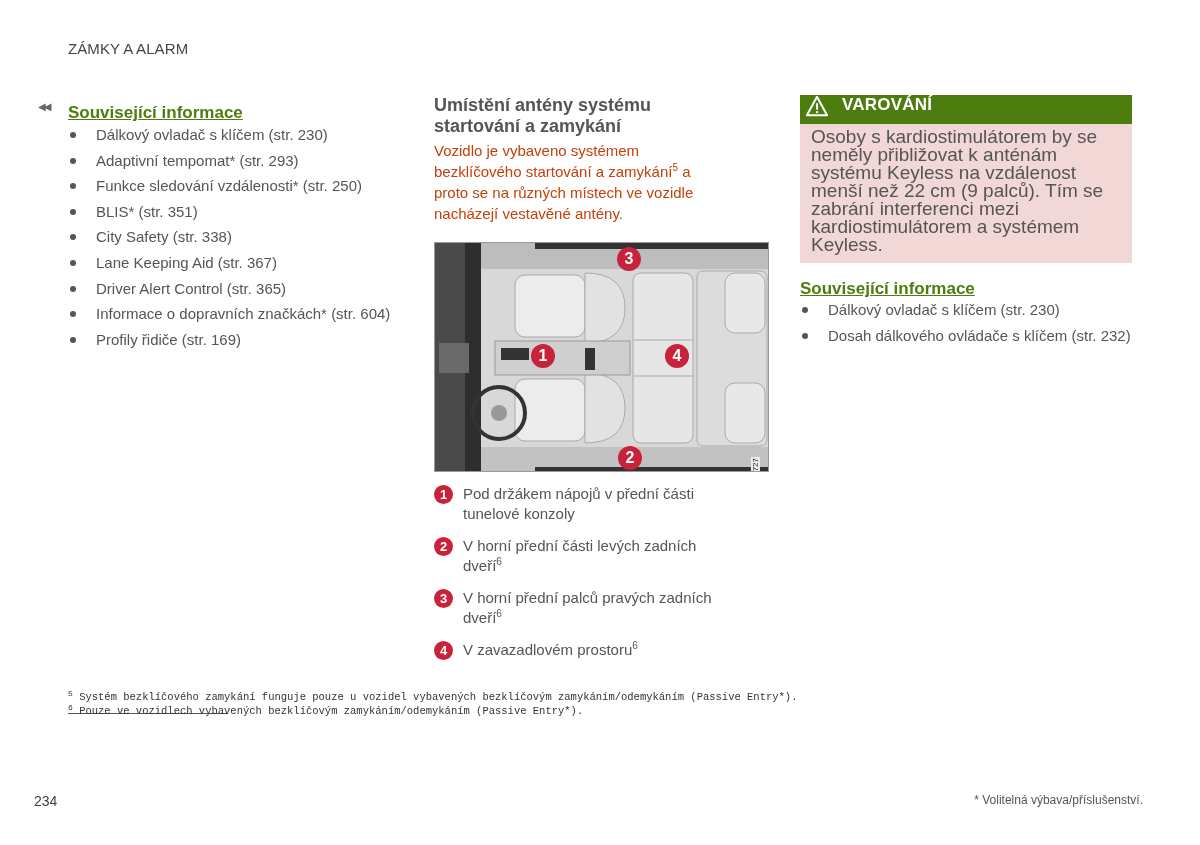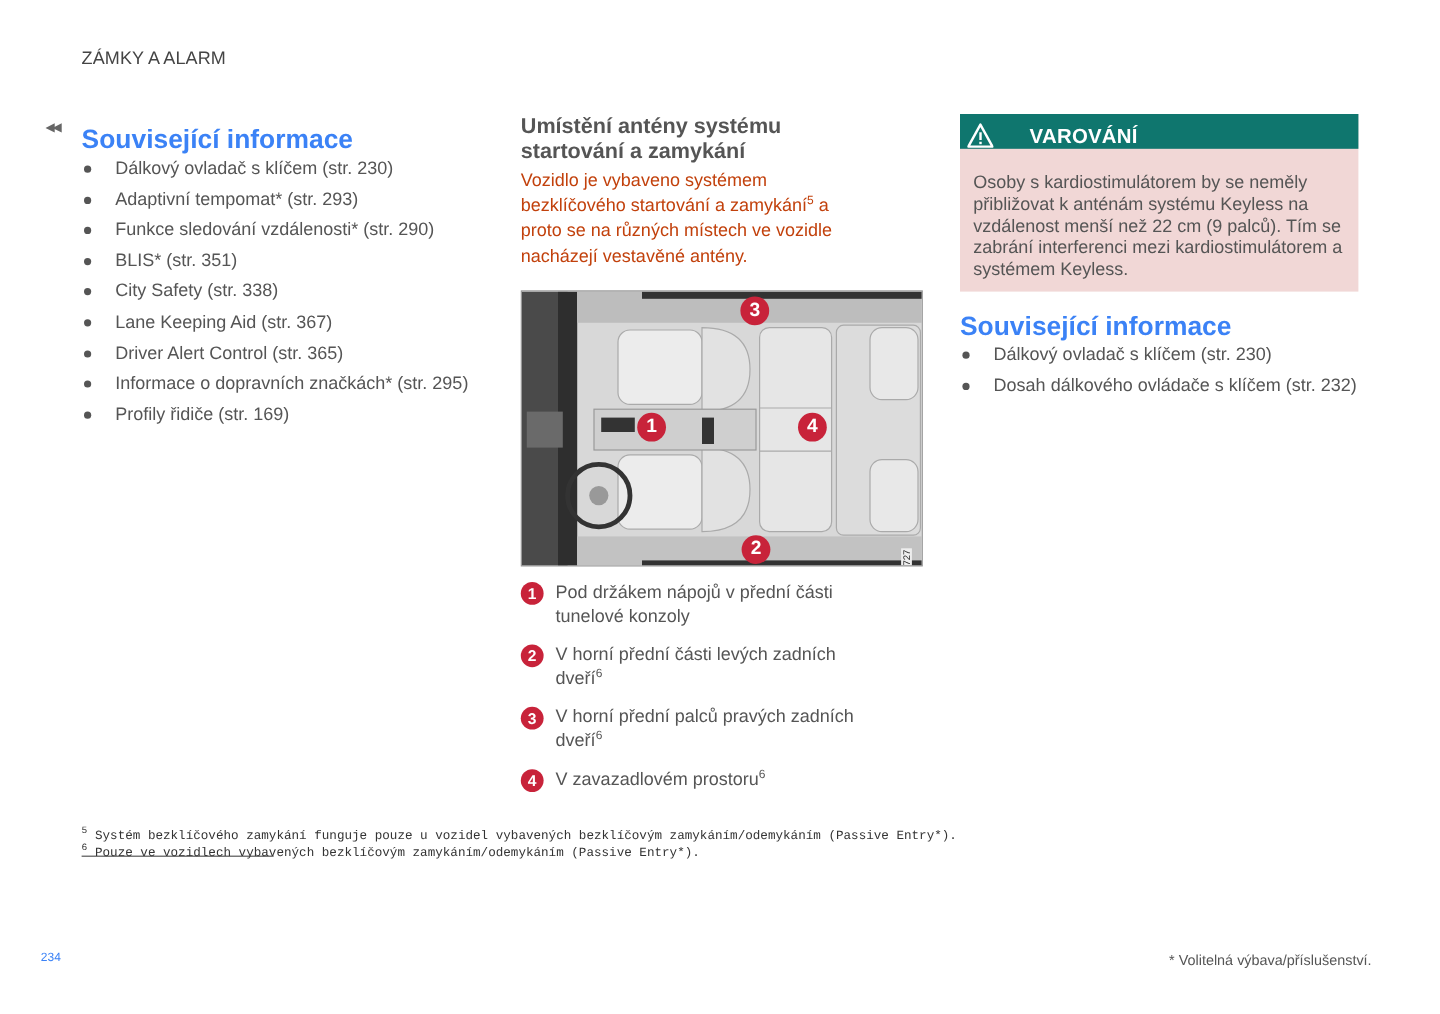--- a/index.html
+++ b/index.html
@@ -16,67 +16,67 @@
   .cont-icon { position: absolute; left: 0; top: 6px; font-size: 10px; color: #666; letter-spacing: -2px; }
 
   ul.bul { list-style: none; }
   ul.bul li { position: relative; padding-left: 28px; font-size: 15px; line-height: 20px; color: #555; }
   ul.bul li::before { content: ""; position: absolute; left: 2px; top: 7px; width: 6px; height: 6px; border-radius: 50%; background: #555; }
 
   .left-list { margin-left: 30px; }
   .left-list.intro li { margin-bottom: 6px; }
   .left-list.related li { margin-bottom: 5.6px; }
 
-  h3.sub { font-size: 22px; font-weight: bold; color: #3b82f6; margin: 8px 0 2px 30px; }
+  h3.sub { font-size: 17px; font-weight: bold; color: #4d7c0f; margin: 8px 0 2px 30px; text-decoration: underline; }
 
   h2.title { font-size: 18px; font-weight: bold; color: #555; line-height: 21px; margin-bottom: 3px; }
   p.body { font-size: 15px; line-height: 21px; color: #c2410c; }
   sup { font-size: 10px; vertical-align: super; line-height: 0; }
 
   .figure { position: relative; margin-top: 18px; width: 335px; height: 230px; border: 1px solid #999; background: #cfcfcf; overflow: hidden; }
   .fig-code { position: absolute; right: 8px; bottom: 14px; font-size: 8px; color: #222; transform: rotate(-90deg); transform-origin: right bottom; background: #eee; padding: 0 1px; }
   .marker { position: absolute; width: 24px; height: 24px; border-radius: 50%; background: #c8233a; color: #fff; font-weight: bold; font-size: 16px; line-height: 24px; text-align: center; }
 
   ul.num { list-style: none; margin-top: 12px; }
   ul.num li { position: relative; padding-left: 29px; font-size: 15px; line-height: 20px; color: #555; margin-bottom: 12px; }
   .num-badge { position: absolute; left: 0; top: 1px; width: 19px; height: 19px; border-radius: 50%; background: #c8233a; color: #fff; font-weight: bold; font-size: 13px; line-height: 19px; text-align: center; }
 
   .warning { width: 332px; background: #f1d7d6; }
-  .warn-head { background: #0f766e; height: 29px; display: flex; align-items: flex-end; padding-left: 6px; gap: 16px; }
+  .warn-head { background: #4d7c0f; height: 29px; display: flex; align-items: flex-start; padding-left: 6px; }
   .warn-head .tri { width: 22px; height: 22px; }
   .warn-head .lbl { color: #fff; font-weight: bold; font-size: 17px; margin-left: 14px; letter-spacing: 0.2px; }
-  .warn-body { padding: 20px 10px 9px 11px; font-size: 15px; line-height: 18px; color: #555; }
+  .warn-body { padding: 4px 10px 9px 11px; font-size: 19px; line-height: 18px; color: #555; }
 
   .right-related h3.sub { margin: 16px 0 1px 0; }
   .right-related ul.bul li { margin-bottom: 6px; }
 
   .fn-rule { position: absolute; left: 68px; top: 713px; width: 160px; border-top: 1px solid #555; }
   .footnotes { position: absolute; left: 68px; top: 690px; font-size: 10.5px; line-height: 14px; color: #333; font-family: Liberation Mono, monospace; }
   .footnotes sup { font-size: 8px; }
 
-  .page-num { position: absolute; left: 34px; top: 793px; font-size: 10px; color: #3b82f6; }
+  .page-num { position: absolute; left: 34px; top: 793px; font-size: 14px; color: #404040; }
   .opt-note { position: absolute; right: 57px; top: 793px; font-size: 12px; color: #555; }
 </style>
 </head>
 <body>
 
 <div class="chapter">ZÁMKY A ALARM</div>
 
 <div class="col col-left">
   <span class="cont-icon">◀◀</span>
   <h3 class="sub">Související informace</h3>
   <ul class="bul left-list related">
     <li>Dálkový ovladač s klíčem (str. 230)</li>
     <li>Adaptivní tempomat* (str. 293)</li>
-    <li>Funkce sledování vzdálenosti* (str. 290)</li>
+    <li>Funkce sledování vzdálenosti* (str. 250)</li>
     <li>BLIS* (str. 351)</li>
     <li>City Safety (str. 338)</li>
     <li>Lane Keeping Aid (str. 367)</li>
     <li>Driver Alert Control (str. 365)</li>
-    <li>Informace o dopravních značkách* (str. 295)</li>
+    <li>Informace o dopravních značkách* (str. 604)</li>
     <li>Profily řidiče (str. 169)</li>
   </ul>
 </div>
 
 <div class="col col-mid">
   <h2 class="title">Umístění antény systému startování a zamykání</h2>
   <p class="body"><span>Vozidlo je vybaveno systémem bezklíčového startování a zamykání</span><sup>5</sup><span> a proto se na různých místech ve vozidle nacházejí vestavěné antény.</span></p>
 
   <div class="figure">
     <svg width="335" height="230" viewBox="0 0 335 230">

